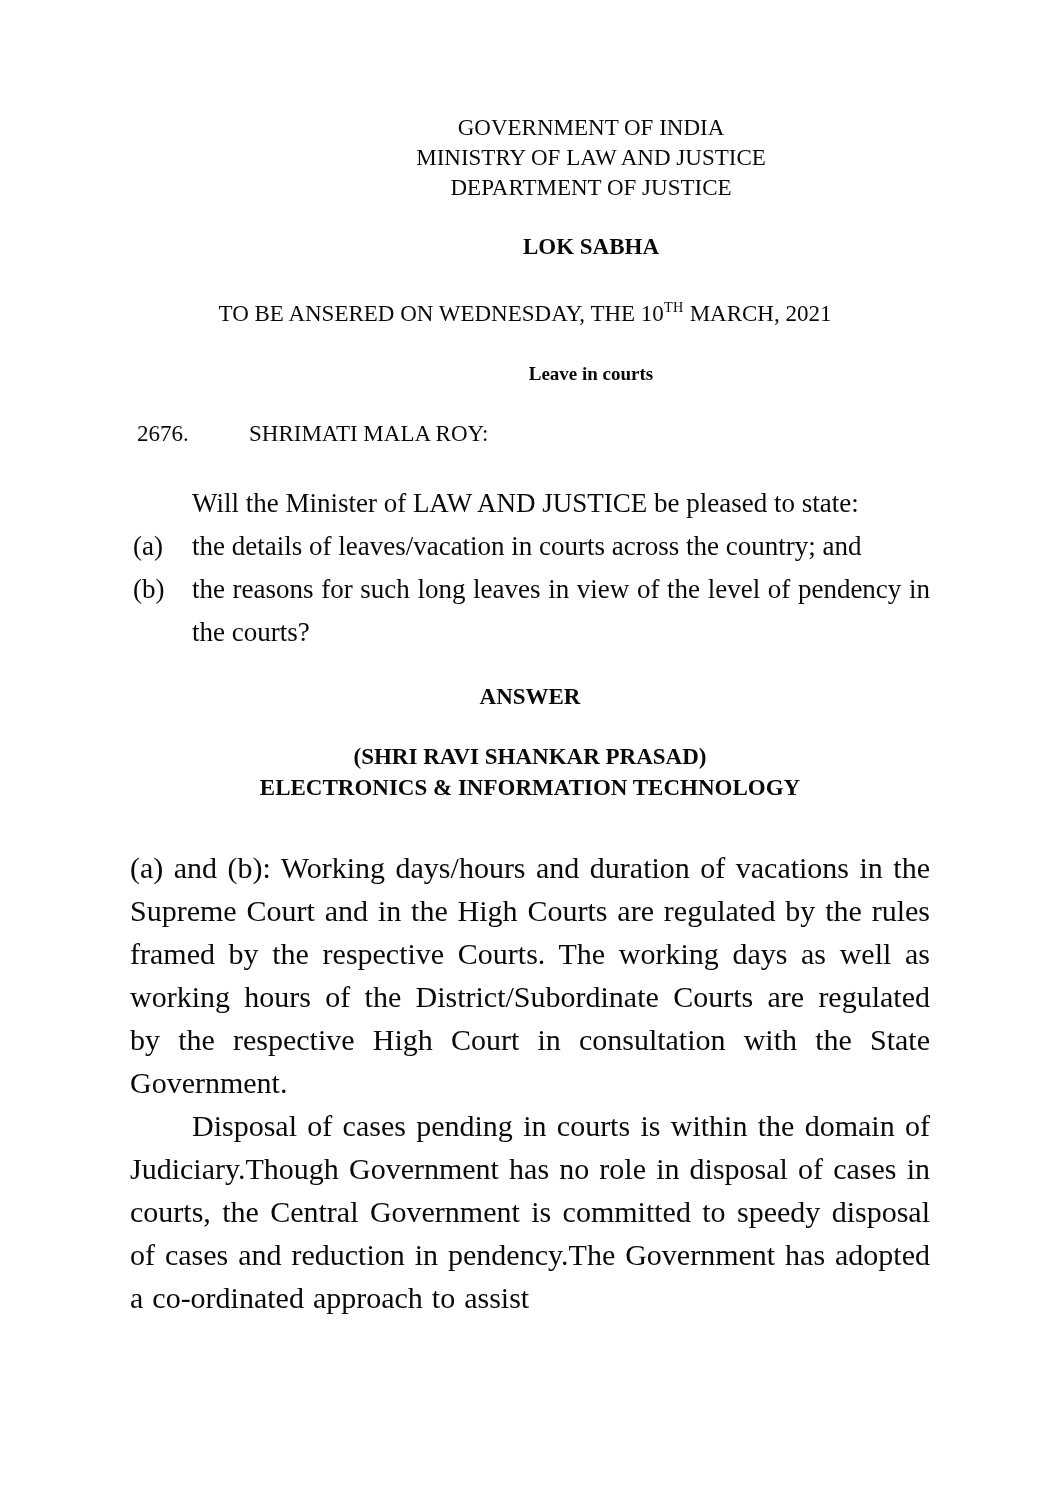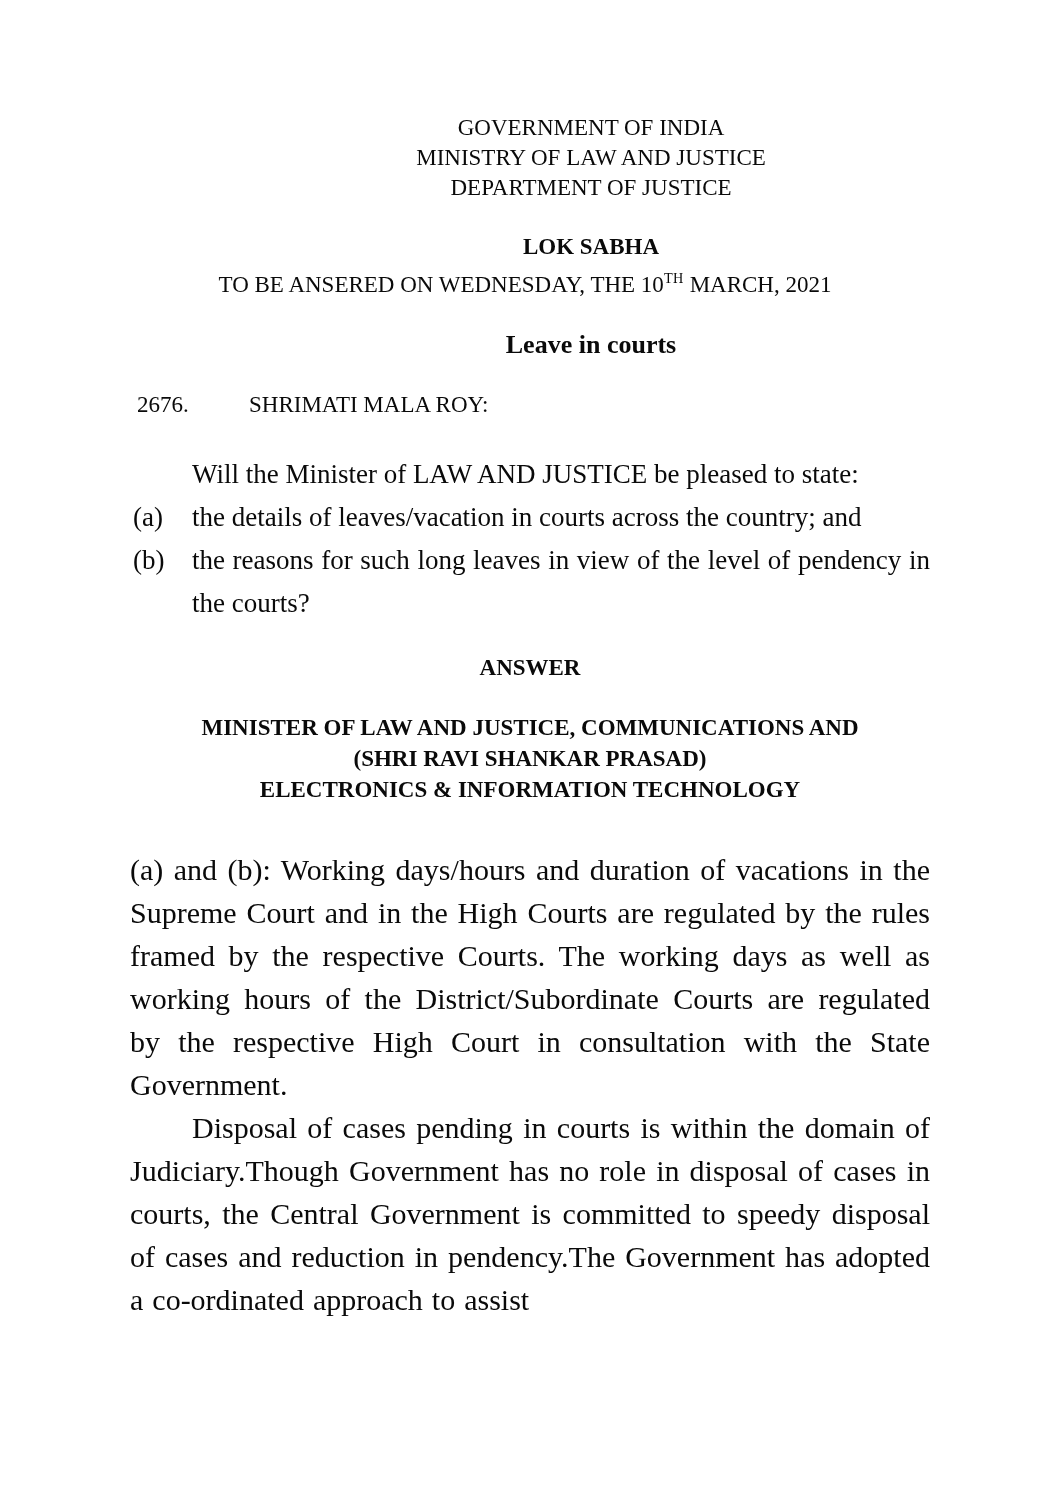--- a/index.html
+++ b/index.html
@@ -22,23 +22,23 @@
   }
   .bold { font-weight: bold; }
   .centered { text-align: center; }
   
   .shift-r { position: relative; left: 61px; }
   .shift-date { position: relative; left: -5px; }
 
   .doc-header { padding-top: 113px; line-height: 30px; }
   .house-title { margin-top: 29px; line-height: 30px; }
   .qno-title { margin-top: 31px; line-height: 30px; }
-  .date-line { line-height: 32px; }
+  .date-line { margin-top: 29px; line-height: 32px; }
   .date-line sup { font-size: 0.62em; vertical-align: super; letter-spacing: 0.5px; }
-  .subject-title { margin-top: 29px; line-height: 30px; font-size: 26px; }
+  .subject-title { margin-top: 29px; line-height: 30px; font-size: 19px; }
 
   .q-line { margin-top: 30px; line-height: 30px; padding-left: 7px; }
   .q-num { display: inline-block; min-width: 112px; }
 
   .q-body { margin-top: 33px; line-height: 43px; font-size: 27px; }
   .q-intro { text-indent: 62px; }
   .q-part { display: flex; align-items: flex-start; }
   .q-part .p-label { flex: 0 0 62px; position: relative; left: 3px; }
   .q-part .p-text { flex: 1 1 auto; text-align: justify; }
 
@@ -87,21 +87,20 @@
       </div>
       <div class="q-part">
         <span class="p-label">(b)</span>
         <span class="p-text">the reasons for such long leaves in view of the level of pendency in the courts?</span>
       </div>
     </div>
 
     <div class="answer-heading centered bold">ANSWER</div>
 
     <div class="minister-block centered bold">
-      <div>MINISTER OF LAW AND JUSTICE, COMMUNICATIONS AND</div>
       <div>(SHRI RAVI SHANKAR PRASAD)</div>
       <div>ELECTRONICS &amp; INFORMATION TECHNOLOGY</div>
     </div>
 
     <p class="body-para para-1">(a) and (b): Working days/hours and duration of vacations in the Supreme Court and in the High Courts are regulated by the rules framed by the respective Courts. The working days as well as working hours of the District/Subordinate Courts are regulated by the respective High Court in consultation with the State Government.</p>
     <p class="body-para para-2">Disposal of cases pending in courts is within the domain of Judiciary.Though Government has no role in disposal of cases in courts, the Central Government is committed to speedy disposal of cases and reduction in pendency.The Government has adopted a co-ordinated approach to assist</p>
 
   </div>
 </div>
 

